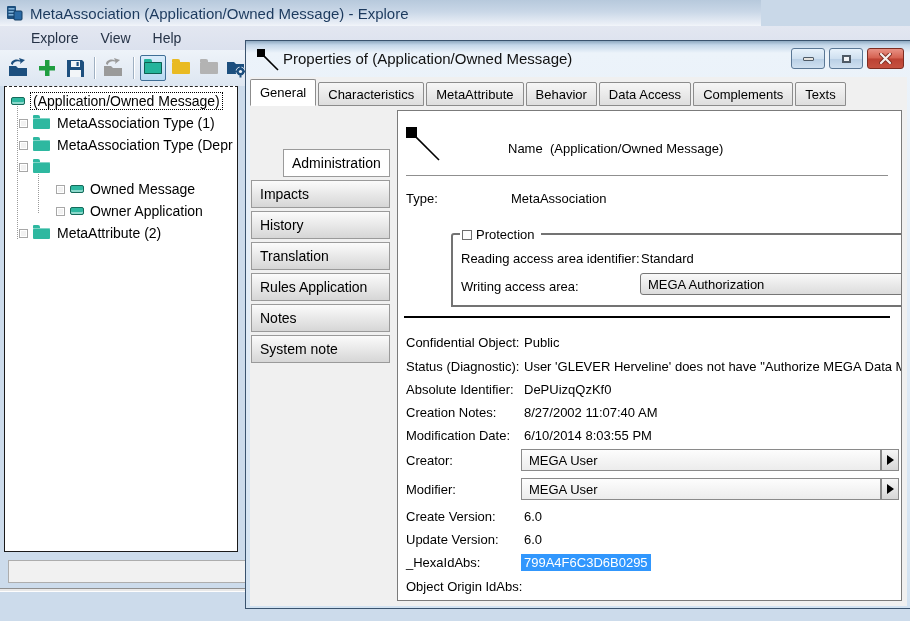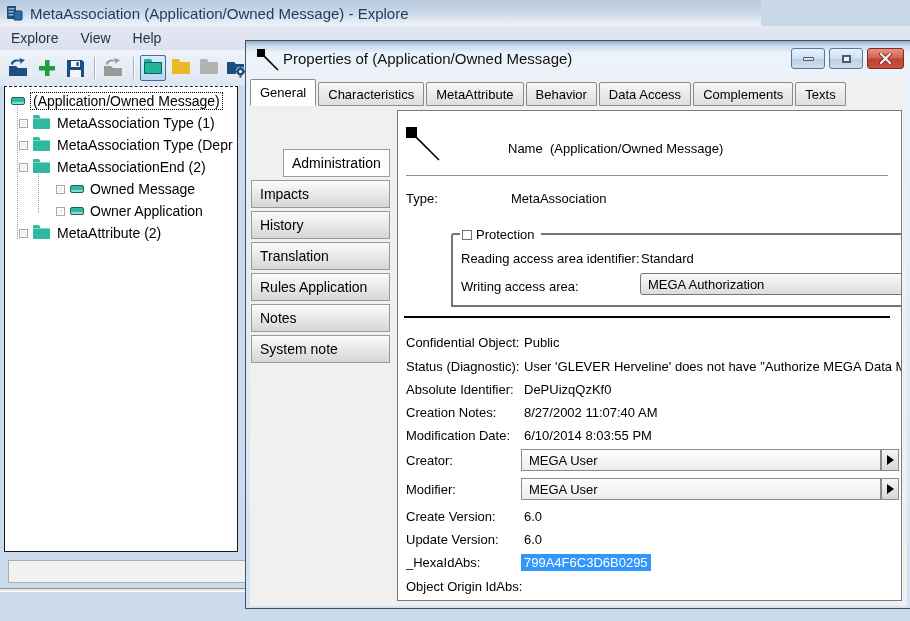--- a/index.html
+++ b/index.html
@@ -6,21 +6,21 @@
   html,body { width:910px; height:621px; overflow:hidden; }
   body { font-family:"Liberation Sans","DejaVu Sans",sans-serif; position:relative; background:#c9d8e8; font-size:13px; color:#000; }
 
   
   .titlebar { position:absolute; left:0; top:0; width:761px; height:26px;
     background:linear-gradient(180deg,#b7c9dc 0%,#c9d7e7 45%,#e9eef6 90%,#f2f5fa 100%);
     display:flex; align-items:center; padding-left:6px; }
   .app-icon { width:17px; height:17px; margin-right:7px; }
   .title-text { font-size:15px; color:#1c3a5e; }
   .menubar { position:absolute; left:0; top:26px; width:910px; height:24px;
-    background:linear-gradient(180deg,#e3e7f1 0%,#dbe1ee 100%); display:flex; align-items:center; padding-left:0; }
+    background:linear-gradient(180deg,#e3e7f1 0%,#dbe1ee 100%); display:flex; align-items:center; padding-left:20px; }
   .menu-item { padding:3px 11px; font-size:14px; color:#253246; cursor:default; }
   .toolbar { position:absolute; left:0; top:50px; width:910px; height:36px;
     background:linear-gradient(180deg,#eef3f9 0%,#dde6f1 100%); display:flex; align-items:center; padding-left:5px; }
   .tb-btn { width:26px; height:26px; display:flex; align-items:center; justify-content:center; margin:0 1px; }
   .tb-btn.pressed { background:linear-gradient(180deg,#d9ecfb,#b8d9f2); border:1px solid #3f6e96; border-radius:2px; }
   .tb-sep { width:1px; height:22px; background:#9fb0c2; margin:0 5px; box-shadow:1px 0 0 #fff; }
   .tb-folder { width:18px; height:12px; border-radius:1px; position:relative; }
   .tb-folder::before { content:""; position:absolute; left:0; top:-3px; width:8px; height:3px; border-radius:1px 2px 0 0; background:inherit; }
   .f-teal  { background:#23b49b; box-shadow:inset 0 0 0 1px #0e5f52; }
   .f-yellow{ background:#e9ba22; }
@@ -213,21 +213,20 @@
       <span>MetaAssociation Type (1)</span>
     </div>
     <div class="tree-row lv1">
       <span class="t-exp"></span>
       <span class="t-folder"></span>
       <span>MetaAssociation Type (Depr</span>
     </div>
     <div class="tree-row lv1">
       <span class="t-exp"></span>
       <span class="t-folder"></span>
-      <span>MetaAssociationEnd (2)</span>
     </div>
     <div class="tree-row lv2">
       <span class="t-exp"></span>
       <span class="t-obj"></span>
       <span>Owned Message</span>
     </div>
     <div class="tree-row lv2">
       <span class="t-exp"></span>
       <span class="t-obj"></span>
       <span>Owner Application</span>

